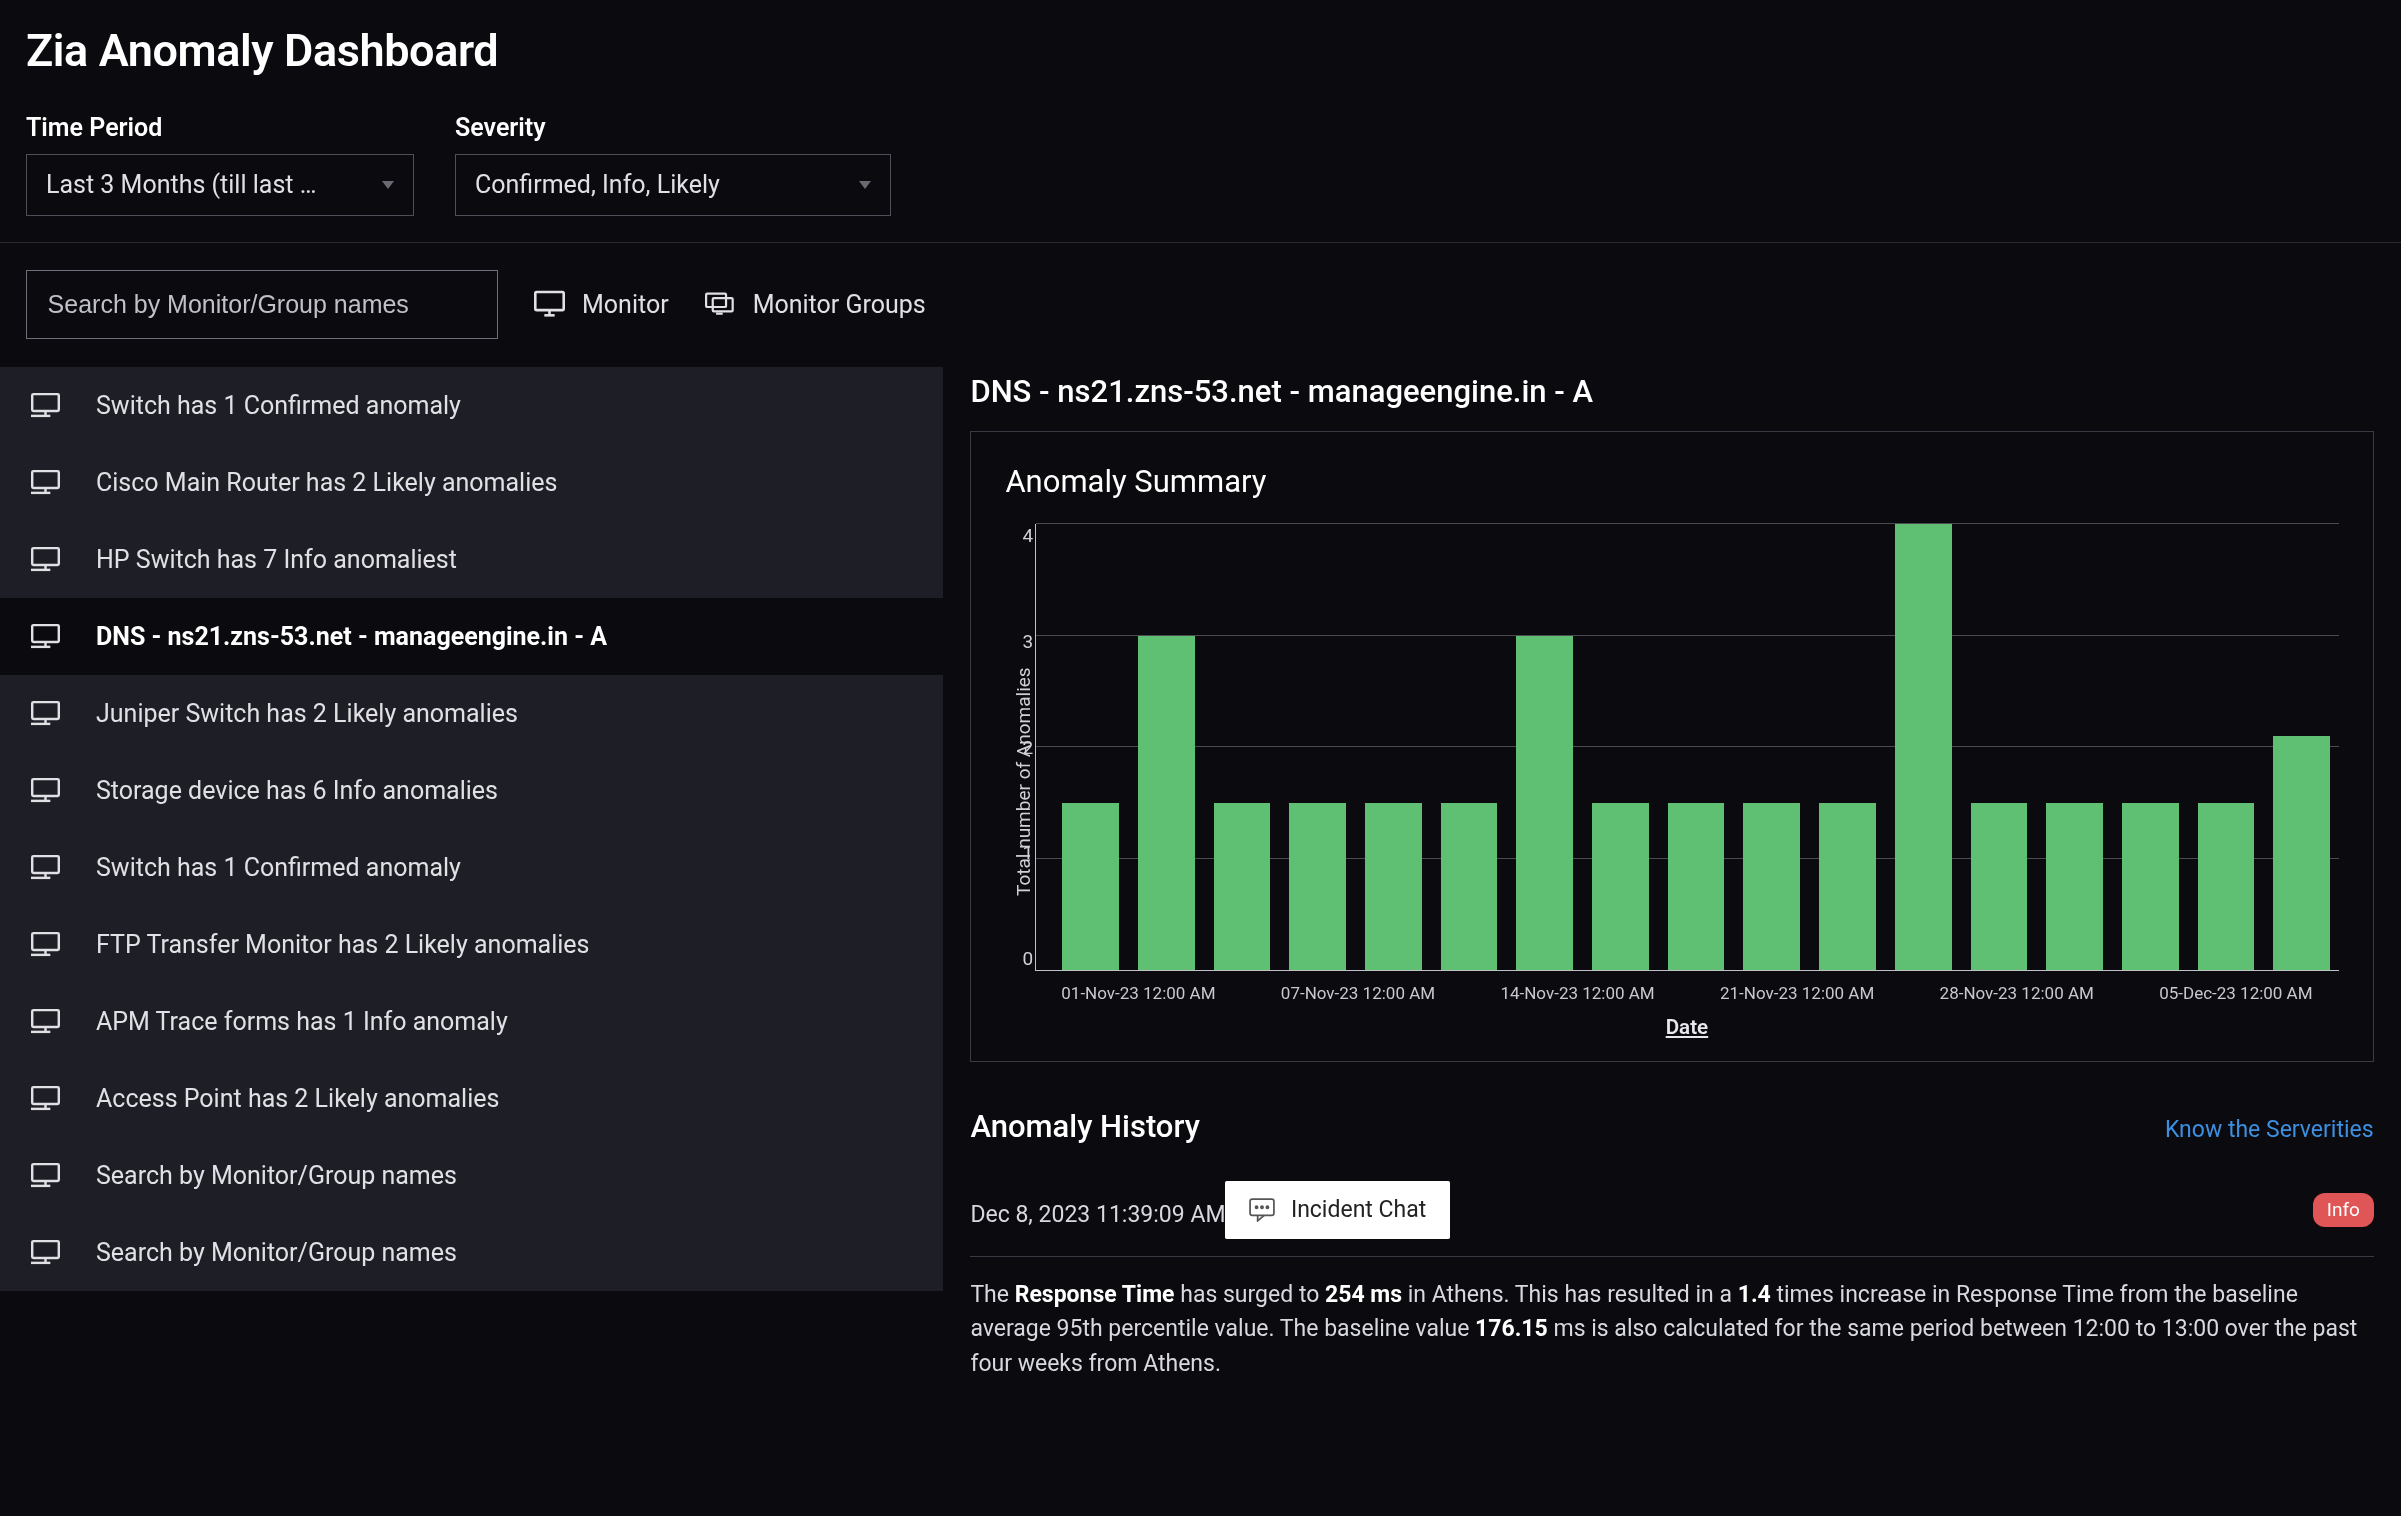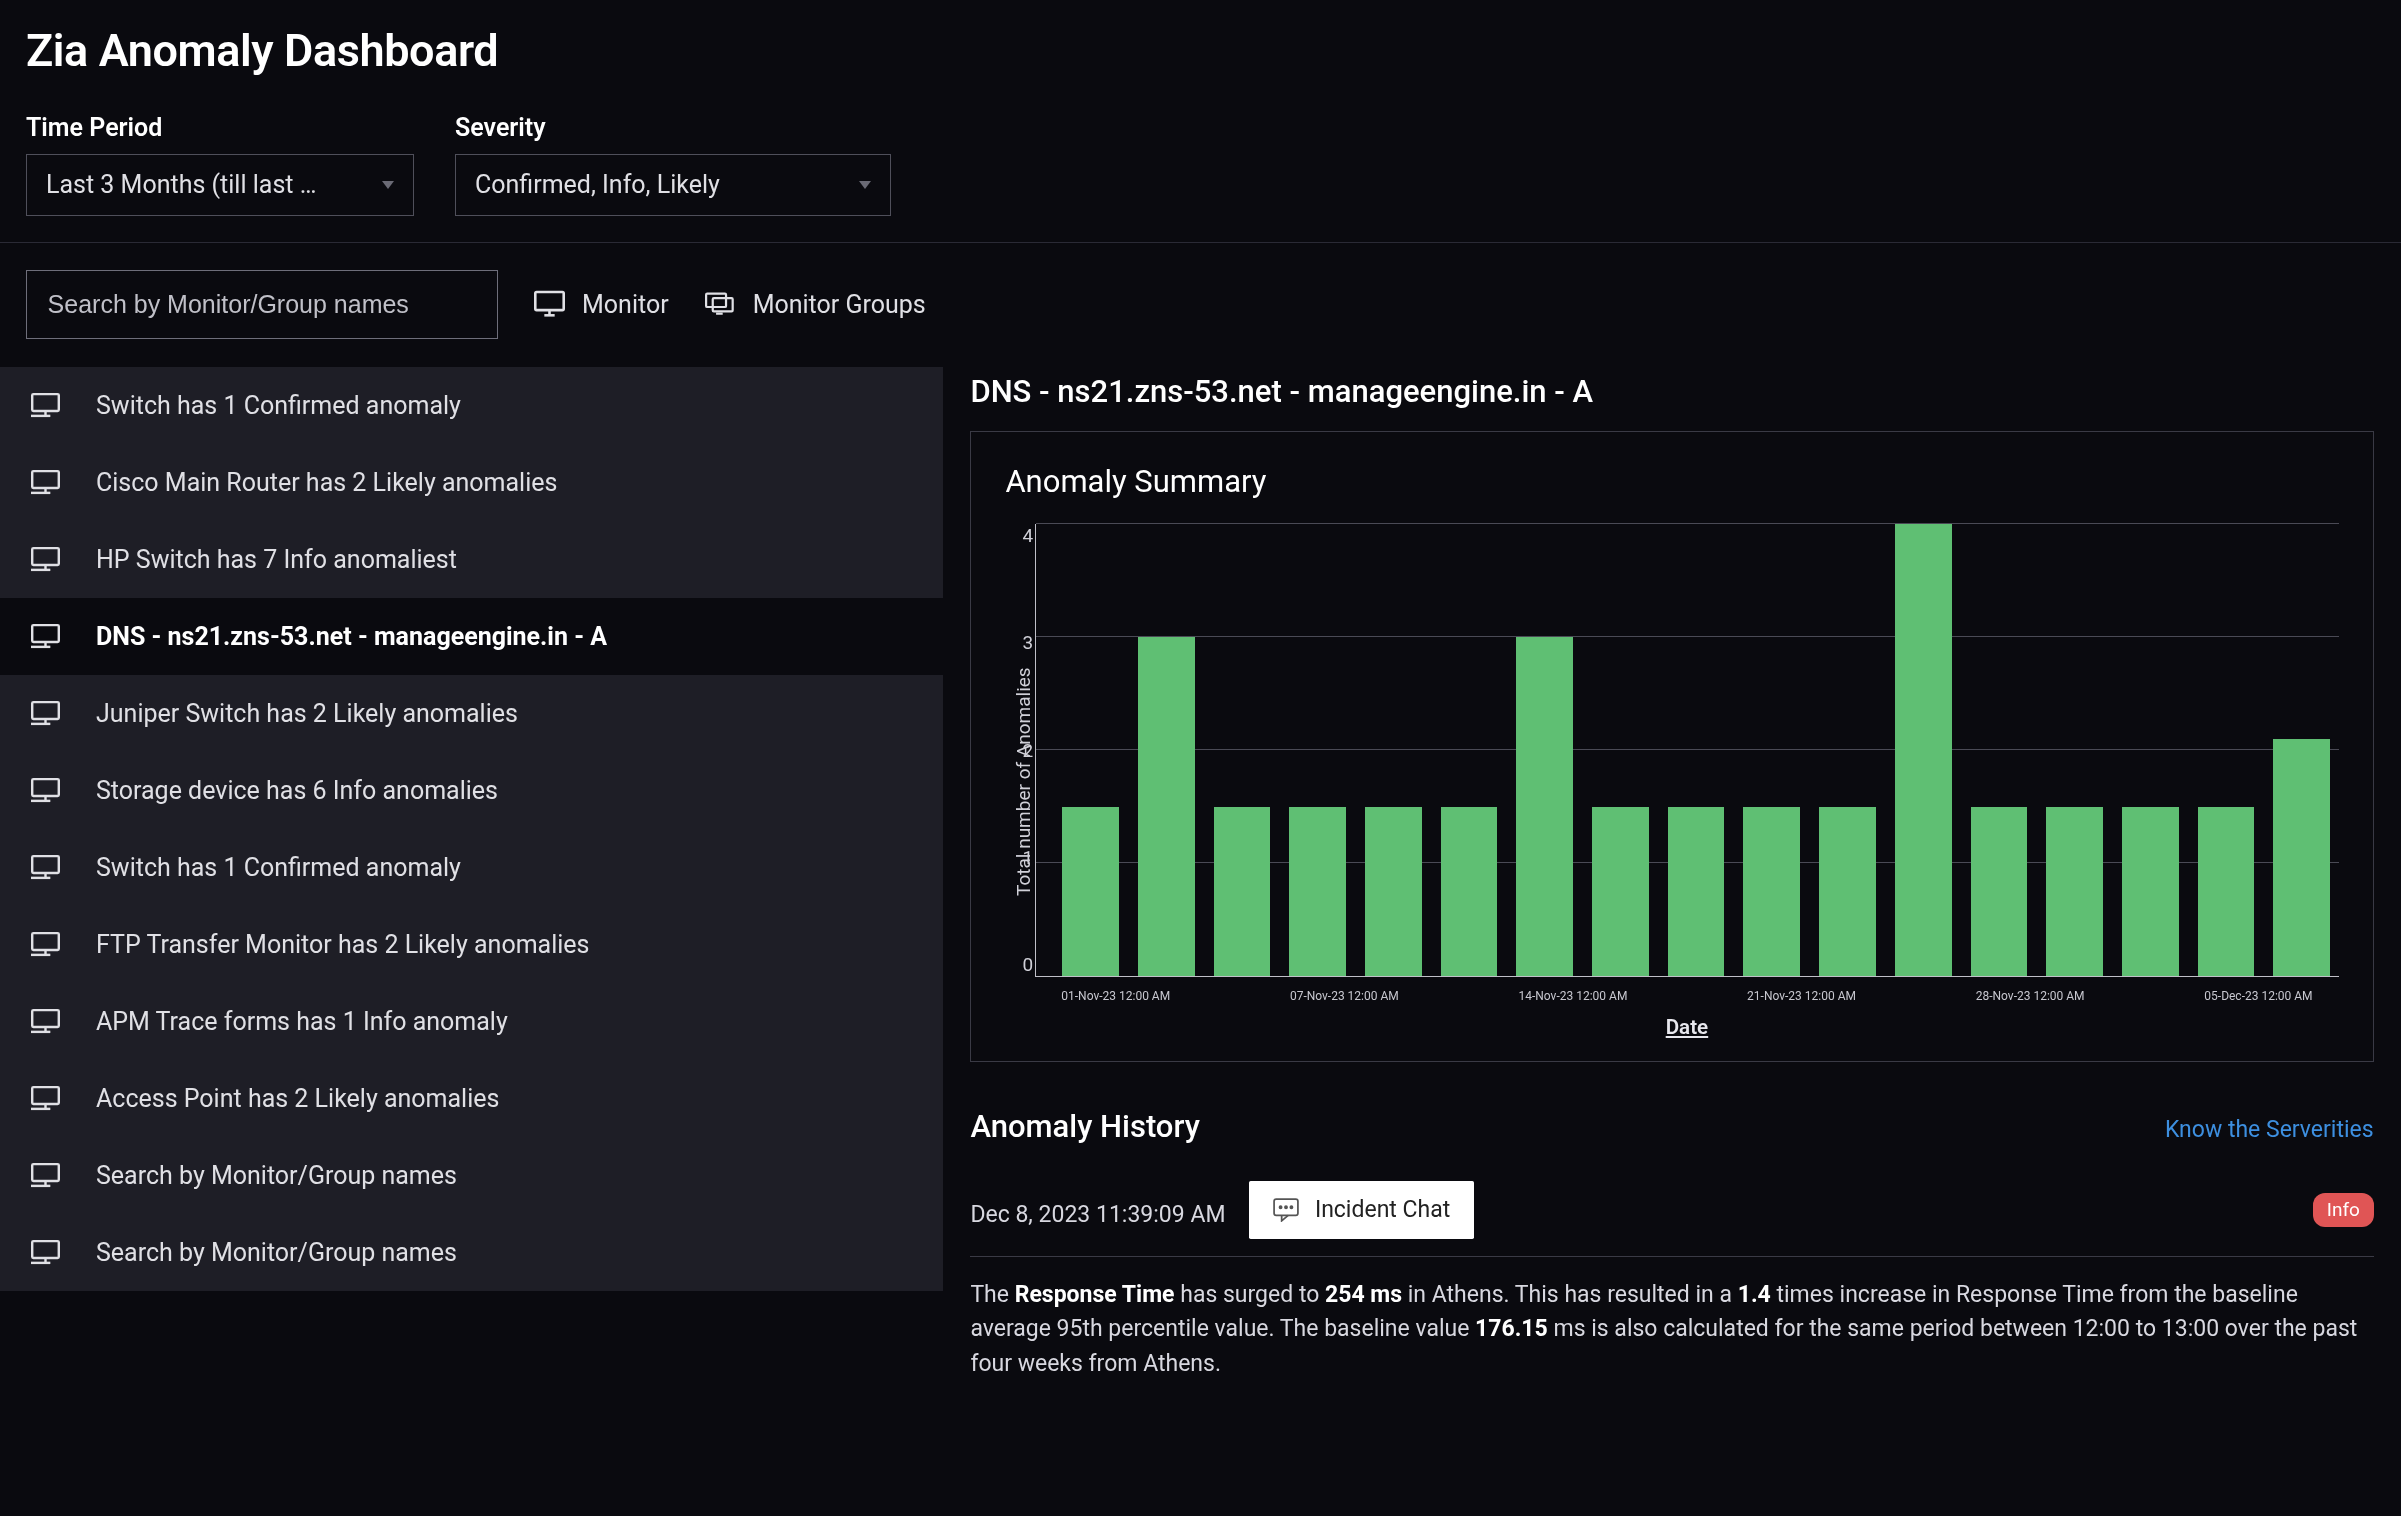--- a/index.html
+++ b/index.html
@@ -158,21 +158,21 @@
   gap: 19px;
 }
 .bar {
   flex: 1;
   background: #5fbf73;
 }
 .x-ticks {
   display: flex;
   justify-content: space-between;
   padding: 12px 26px 0 26px;
-  font-size: 12px;
+  font-size: 17px;
   color: #c8c8d0;
 }
 .x-axis-label {
   text-align: center;
   font-size: 20.6px;
   font-weight: 600;
   color: #e8e8ee;
   margin-top: 12px;
   text-decoration: underline;
 }
@@ -180,21 +180,20 @@
 .history-header {
   display: flex;
   justify-content: space-between;
   align-items: baseline;
 }
 .history-title { font-size: 31px; font-weight: 500; color: #ffffff; }
 .know-link { font-size: 23px; color: #3d8fe0; cursor: pointer; }
 .history-row {
   display: flex;
   align-items: center;
-  gap: 24px;
   margin-top: 36px;
   border-bottom: 0.9px solid #3a3a45;
   padding-bottom: 8.6px;
 }
 .history-time { font-size: 23px; color: #d8d8e0; }
 .incident-chat {
   background: #ffffff;
   color: #222;
   display: flex;
   align-items: center;

